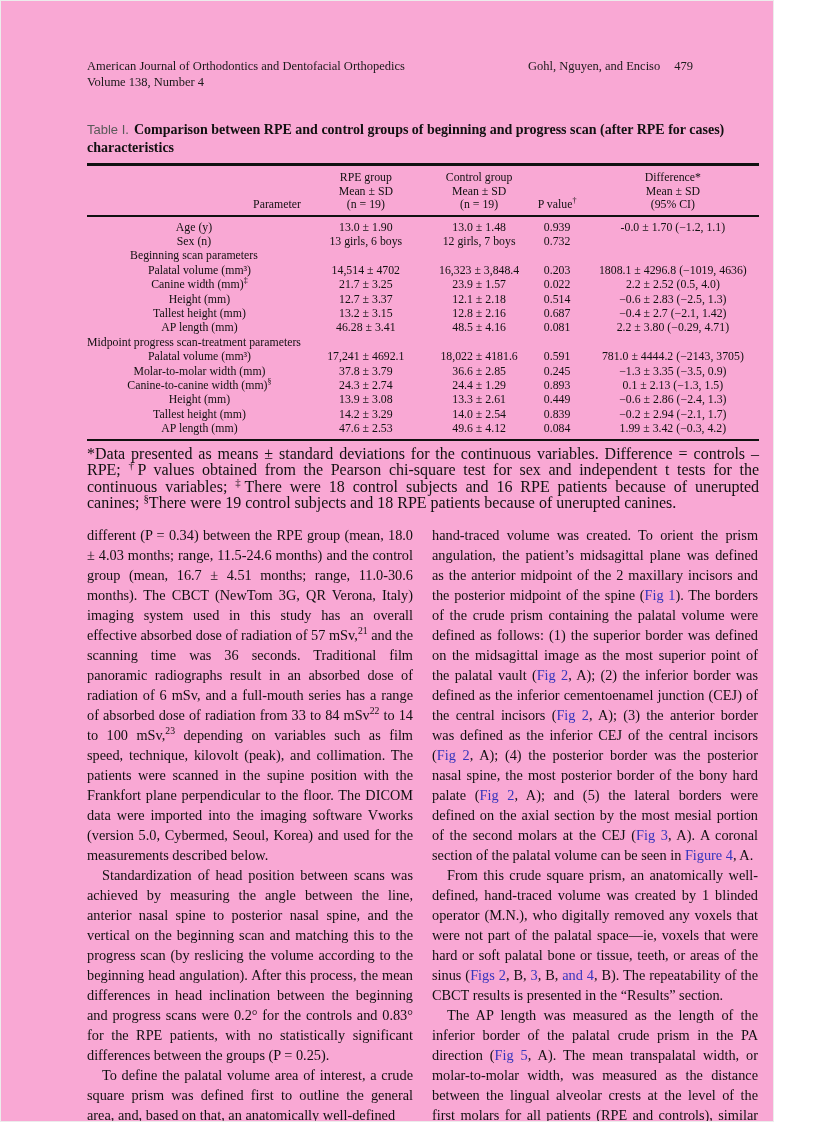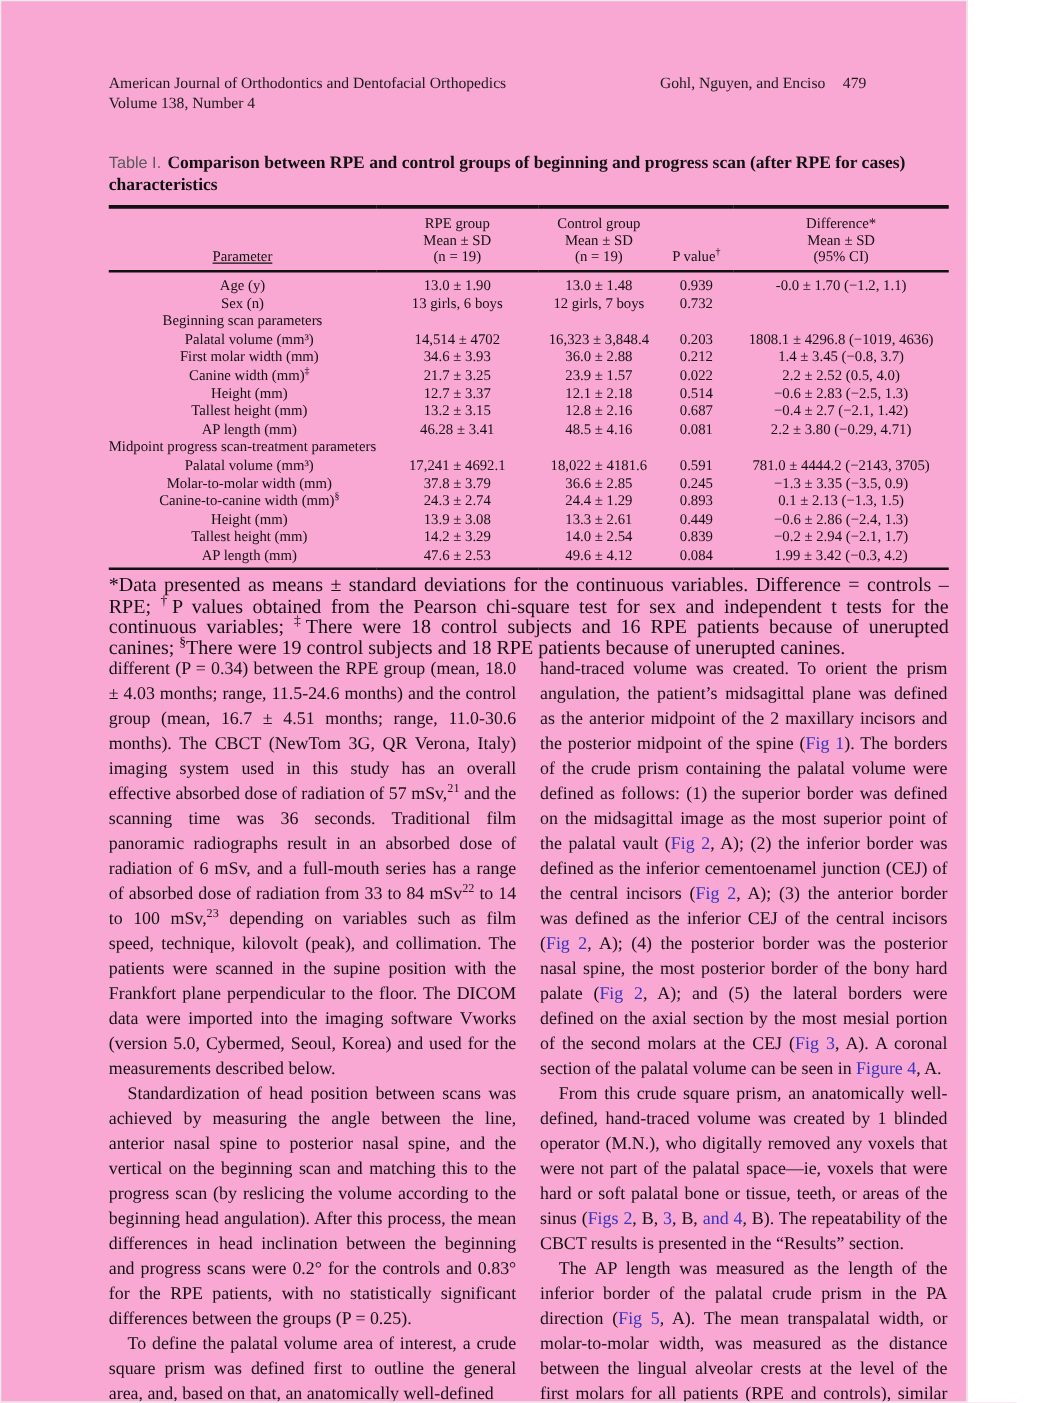--- a/index.html
+++ b/index.html
@@ -32,21 +32,21 @@
   table.cmp{
     width:672px;border-collapse:collapse;
     border-top:3px solid #111;border-bottom:2px solid #111;
     font-size:11.8px;
   }
   table.cmp th{
     font-weight:400;vertical-align:bottom;
     border-bottom:2.5px solid #111;
     padding:5px 0 3px 0;line-height:13.5px;text-align:center;
   }
-  table.cmp th.param-h{text-align:center;text-decoration:underline;}
+  table.cmp th.param-h{text-align:right;}
   table.cmp td{padding:0;line-height:14.4px;height:14.4px;text-align:center;white-space:nowrap;}
   table.cmp td.param{text-align:center;}
   table.cmp td.param.indent{padding-left:11px;}
   table.cmp tbody tr:first-child td{padding-top:3px;}
   table.cmp tbody tr:last-child td{padding-bottom:3px;}
   sup{font-size:0.68em;vertical-align:super;line-height:0;}
   .footnote{
     font-size:16px;line-height:16.5px;margin-top:5px;
     text-align:justify;color:#111;
   }
@@ -131,27 +131,20 @@
             <td class="val"></td>
           </tr>
           <tr>
             <td class="param indent">Palatal volume (mm³)</td>
             <td class="val">14,514 ± 4702</td>
             <td class="val">16,323 ± 3,848.4</td>
             <td class="val">0.203</td>
             <td class="val">1808.1 ± 4296.8 (−1019, 4636)</td>
           </tr>
           <tr>
-            <td class="param indent">First molar width (mm)</td>
-            <td class="val">34.6 ± 3.93</td>
-            <td class="val">36.0 ± 2.88</td>
-            <td class="val">0.212</td>
-            <td class="val">1.4 ± 3.45 (−0.8, 3.7)</td>
-          </tr>
-          <tr>
             <td class="param indent">Canine width (mm)<sup>‡</sup></td>
             <td class="val">21.7 ± 3.25</td>
             <td class="val">23.9 ± 1.57</td>
             <td class="val">0.022</td>
             <td class="val">2.2 ± 2.52 (0.5, 4.0)</td>
           </tr>
           <tr>
             <td class="param indent">Height (mm)</td>
             <td class="val">12.7 ± 3.37</td>
             <td class="val">12.1 ± 2.18</td>

